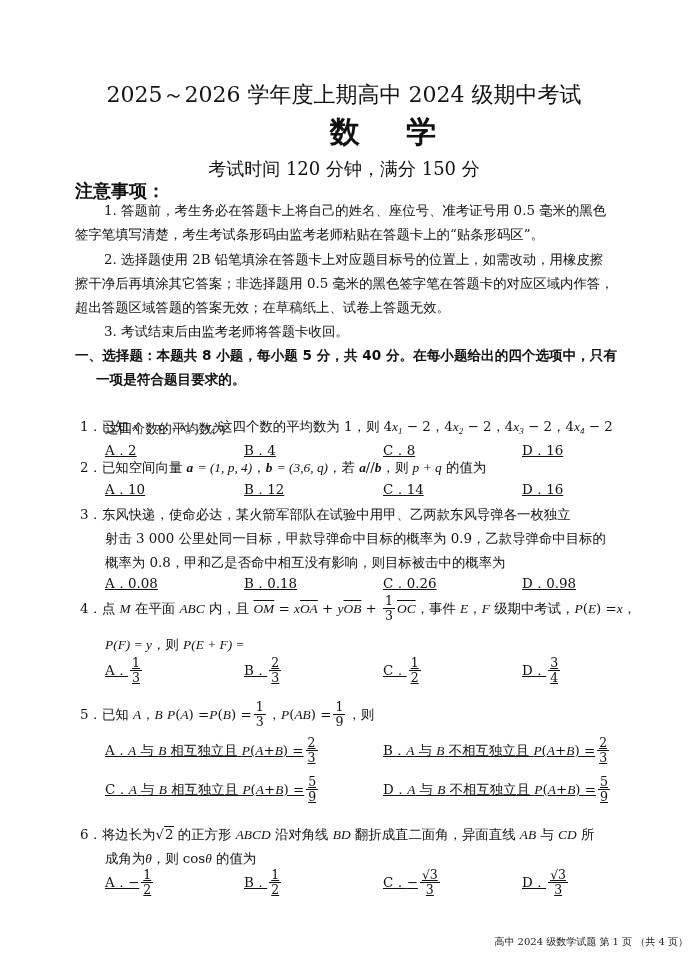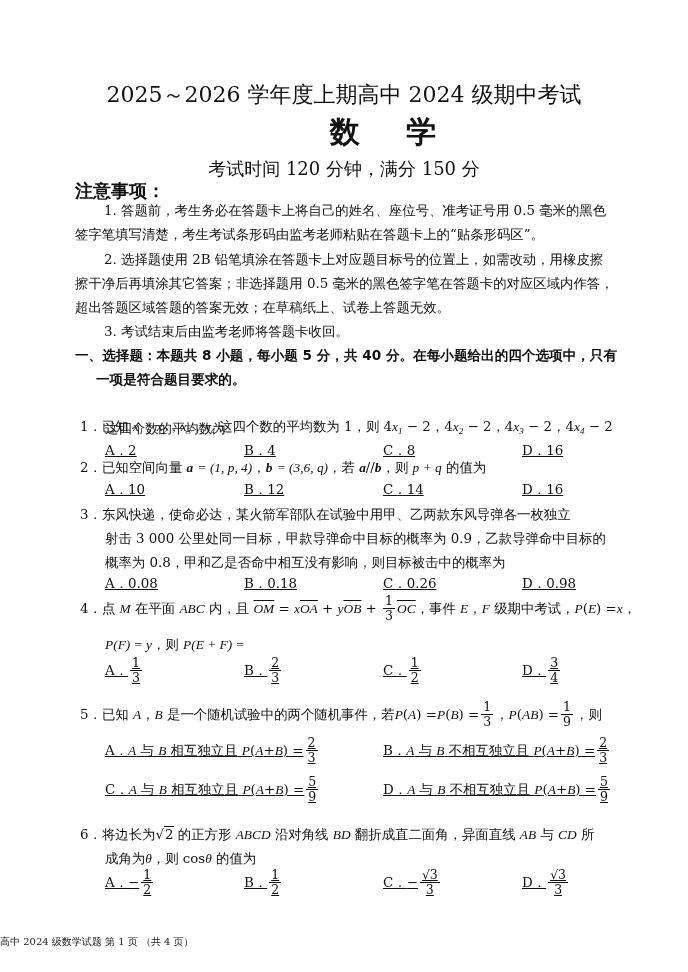--- a/index.html
+++ b/index.html
@@ -13,21 +13,21 @@
   .p { font-size:13.4px; line-height:24px; }
   .sec { font-size:13.6px; font-weight:bold; font-family:"DejaVu Sans","Liberation Sans",sans-serif; }
   i, .it { font-style:italic; font-family:"Liberation Serif","DejaVu Serif",serif; }
   b.v { font-style:italic; font-weight:bold; font-family:"Liberation Serif",serif; }
   sub { font-size:9px; vertical-align:-3px; }
   .frac { display:inline-flex; flex-direction:column; align-items:center; vertical-align:middle; font-size:12.5px; line-height:14px; margin:0 2px; }
   .frac .num { border-bottom:1px solid #111; padding:0 2px; }
   .frac .den { padding:0 2px; }
   .vec { text-decoration:overline; font-style:italic; font-family:"Liberation Serif",serif; }
   .opt { position:absolute; font-size:13.4px; white-space:nowrap;text-decoration:underline; }
-  .footer { top:935px; left:0; width:688px; text-align:left; font-size:10px; color:#222; }
+  .footer { top:935px; left:0; width:688px; text-align:right; font-size:10px; color:#222; }
   .sqrt { border-top:1px solid #111; padding-left:1px; }
 </style>
 </head>
 <body>
 
 <div class="abs title">2025～2026 学年度上期高中 2024 级期中考试</div>
 <div class="abs subject">数 学</div>
 <div class="abs meta">考试时间 120 分钟，满分 150 分</div>
 
 <div class="abs notice-h">注意事项：</div>
@@ -112,21 +112,21 @@
 <div class="opt" style="top:656px;left:522px;display:flex;align-items:center;">
     <span>D．</span>
     <span class="frac">
       <span class="num">3</span>
       <span class="den">4</span>
     </span>
   </div>
 
 <div class="abs p" style="top:700px;left:80px;display:flex;align-items:center;">
   <span>5．</span><span>已知</span>
-  &nbsp;<span class="it">A</span>，<span class="it">B</span>&nbsp;<span>是一个随机试验中的两个随机事件，若</span>
+  &nbsp;<span class="it">A</span>，<span class="it">B</span>&nbsp;
   <span class="it">P</span>(<span class="it">A</span>) = <span class="it">P</span>(<span class="it">B</span>) = <span class="frac">
       <span class="num">1</span>
       <span class="den">3</span>
     </span>，
   <span class="it">P</span>(<span class="it">AB</span>) = <span class="frac">
       <span class="num">1</span>
       <span class="den">9</span>
     </span><span>，则</span>
 </div>
 <div class="opt" style="top:736px;left:105px;display:flex;align-items:center;"><span>A．</span><span class="it">A</span>&nbsp;与&nbsp;<span class="it">B</span>&nbsp;<span>相互独立且</span>&nbsp;<span class="it">P</span>(<span class="it">A</span> + <span class="it">B</span>) =<span class="frac">

